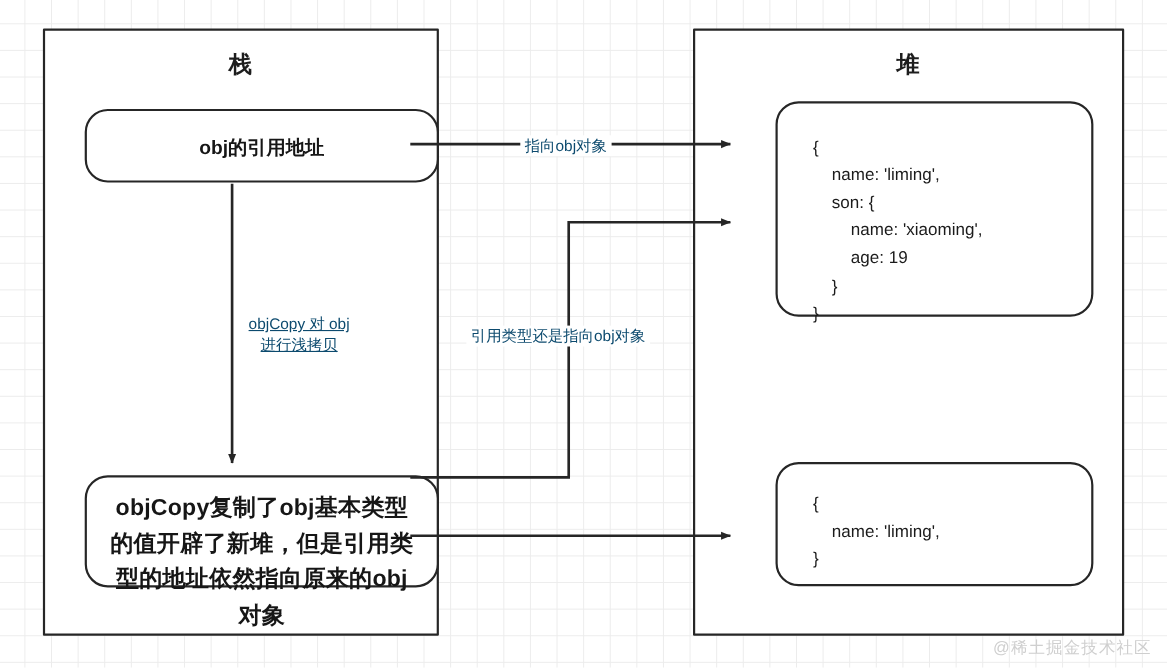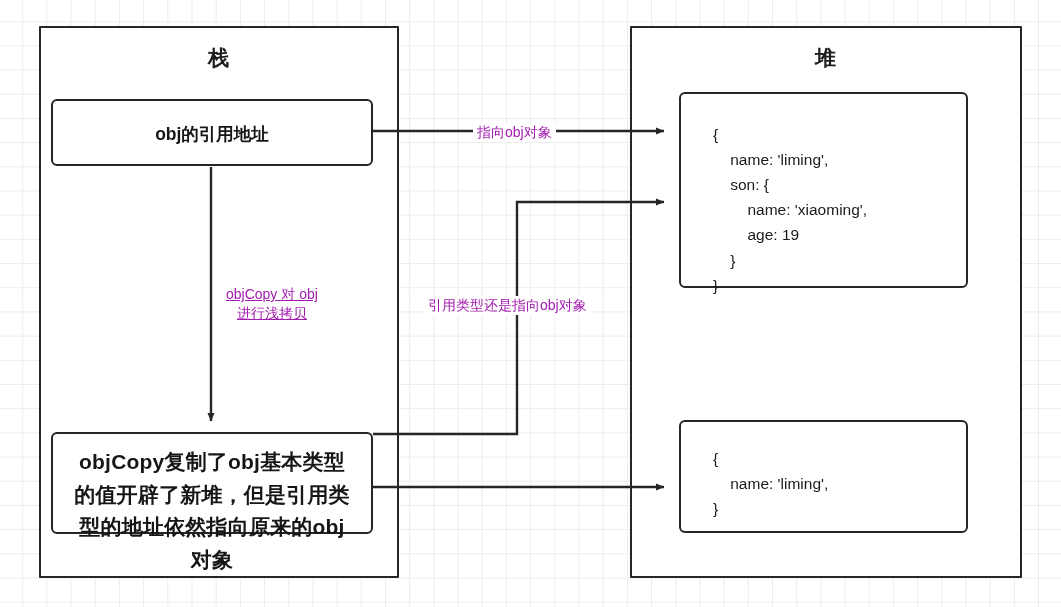--- a/index.html
+++ b/index.html
@@ -19,21 +19,21 @@
       linear-gradient(to bottom, #ececec 1px, transparent 1px);
     background-size: 24.2px 24.2px;
     background-position: -2px -3px;
   }
   .box {
     position: absolute;
     border: 2.5px solid #262626;
     background: #ffffff;
   }
   .outer-box { border-width: 2.5px; border-radius: 1px; }
-  .inner-box { border-radius: 6px; border-width: 2.2px; }
+  .inner-box { border-radius: 21px; border-width: 2.2px; margin-left: 26px; }
 
   .title {
     position: absolute;
     width: 100%;
     text-align: center;
     font-size: 21px;
     font-weight: bold;
     color: #1d1d1d;
     letter-spacing: 1px;
   }
@@ -62,21 +62,21 @@
     font-size: 15.5px;
     color: #1b1b1b;
     line-height: 1.62;
     white-space: pre;
     font-family: "Liberation Sans", "DejaVu Sans", sans-serif;
   }
 
   .edge-label {
     position: absolute;
     font-size: 14px;
-    color: #a21caf;
+    color: #0c4a6e;
     background: #ffffff;
     padding: 0 4px;
     white-space: nowrap;
     line-height: 1.35;
   }
   .edge-label.two-line { text-align: center; text-decoration: underline; }
 
   svg.wires {
     position: absolute;
     left: 0; top: 0;
@@ -150,14 +150,15 @@
   <div class="edge-label" style="left:473px; top:123px;">指向obj对象</div>
 
   <div class="edge-label two-line" style="left:222px; top:285px;">
     <div>objCopy 对 obj</div>
     <div>进行浅拷贝</div>
   </div>
 
   <div class="edge-label" style="left:424px; top:296px;">引用类型还是指向obj对象</div>
 
 
+  <div class="watermark">@稀土掘金技术社区</div>
 
 </div>
 
 </body></html>

